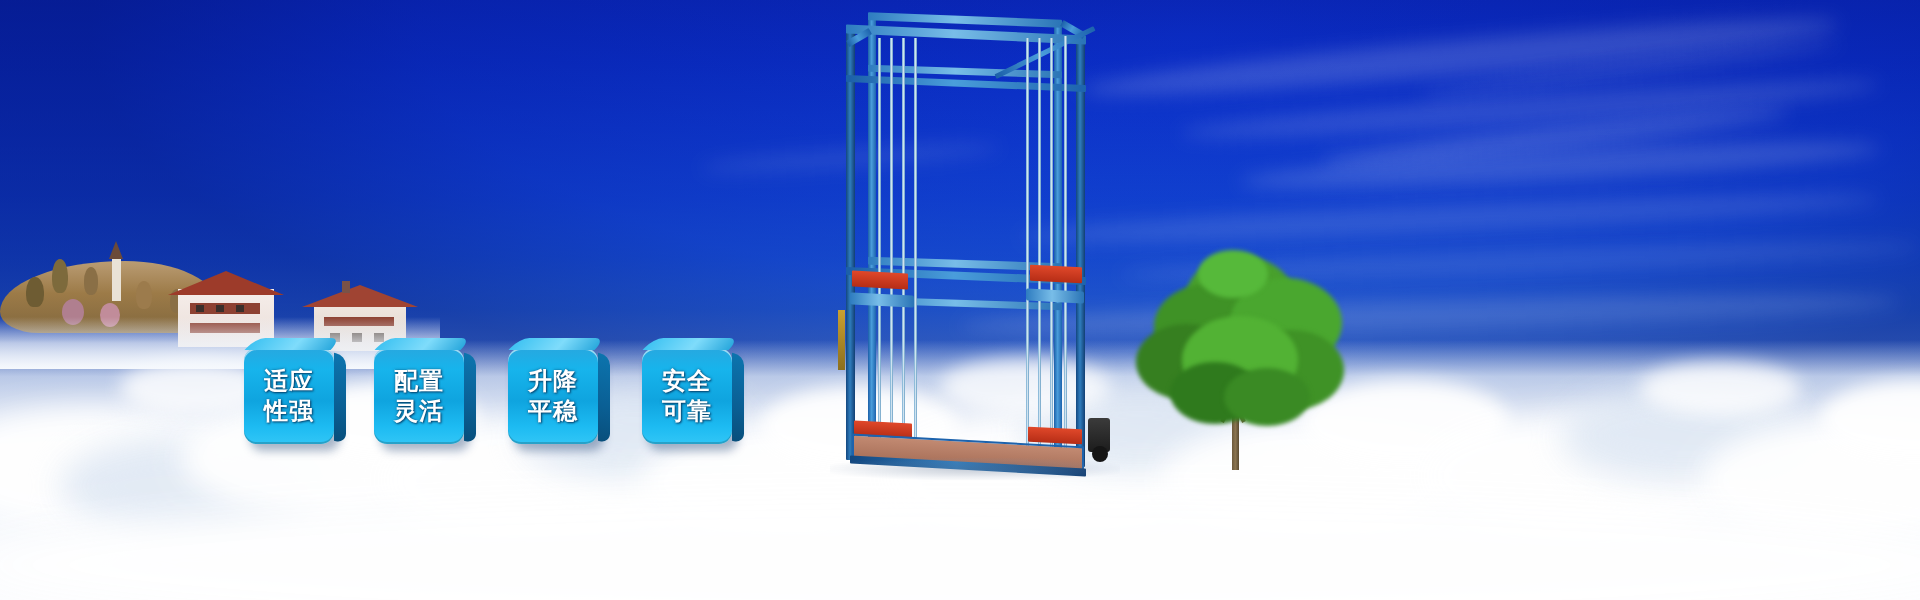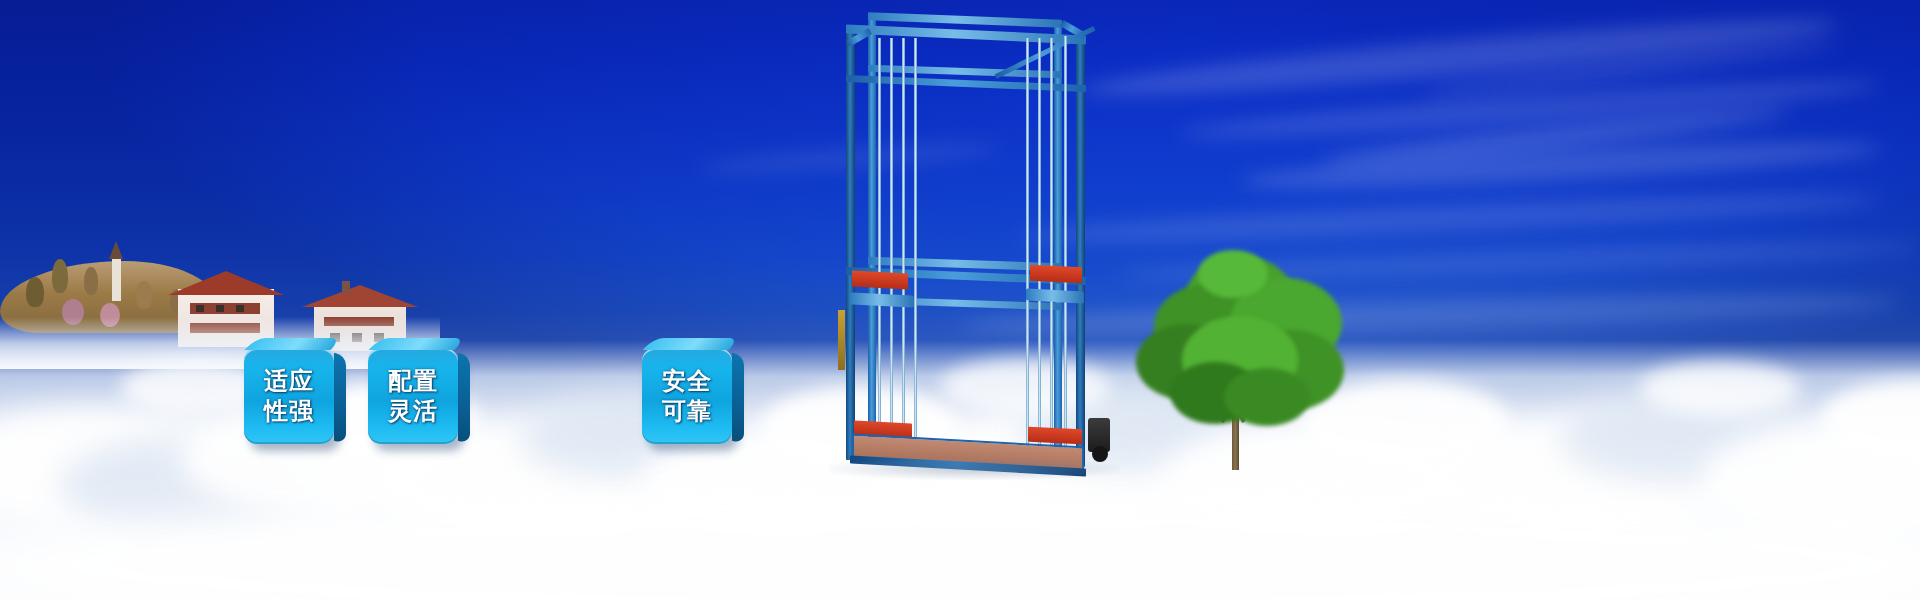--- a/index.html
+++ b/index.html
@@ -147,21 +147,21 @@
     background:linear-gradient(90deg,#3fc3f2,#7fdcfb 55%,#2ba9dd);
     transform:skewX(-42deg);
   }
   .feat .ftxt {
     position:relative; z-index:3;
     color:#ffffff; font-weight:bold; font-size:24px; line-height:30px;
     letter-spacing:1px; text-align:center;
     font-family:"DejaVu Sans","Liberation Sans",sans-serif;
     text-shadow:1px 1px 2px rgba(0,40,80,.75), 0 0 3px rgba(0,30,60,.5);
   }
-  .f0 { left:0px; }   .f1 { left:124px; }   .f2 { left:264px; }   .f3 { left:398px; }
+  .f0 { left:0px; }   .f1 { left:130px; }   .f2 { left:264px; }   .f3 { left:398px; }
 </style>
 </head>
 <body>
 
 <div class="banner">
 
   <div class="sky">
     <div class="cirrus c1"></div>
     <div class="cirrus c2"></div>
     <div class="cirrus c3"></div>
@@ -299,20 +299,24 @@
     <div class="feat f0">
       <span class="ftxt">适应</span>
       <span class="ftxt">性强</span>
     </div>
 
     <div class="feat f1">
       <span class="ftxt">配置</span>
       <span class="ftxt">灵活</span>
     </div>
 
+    <div class="feat f2">
+      <span class="ftxt">升降</span>
+      <span class="ftxt">平稳</span>
+    </div>
 
     <div class="feat f3">
       <span class="ftxt">安全</span>
       <span class="ftxt">可靠</span>
     </div>
 
   </div>
 
 </div>
 

